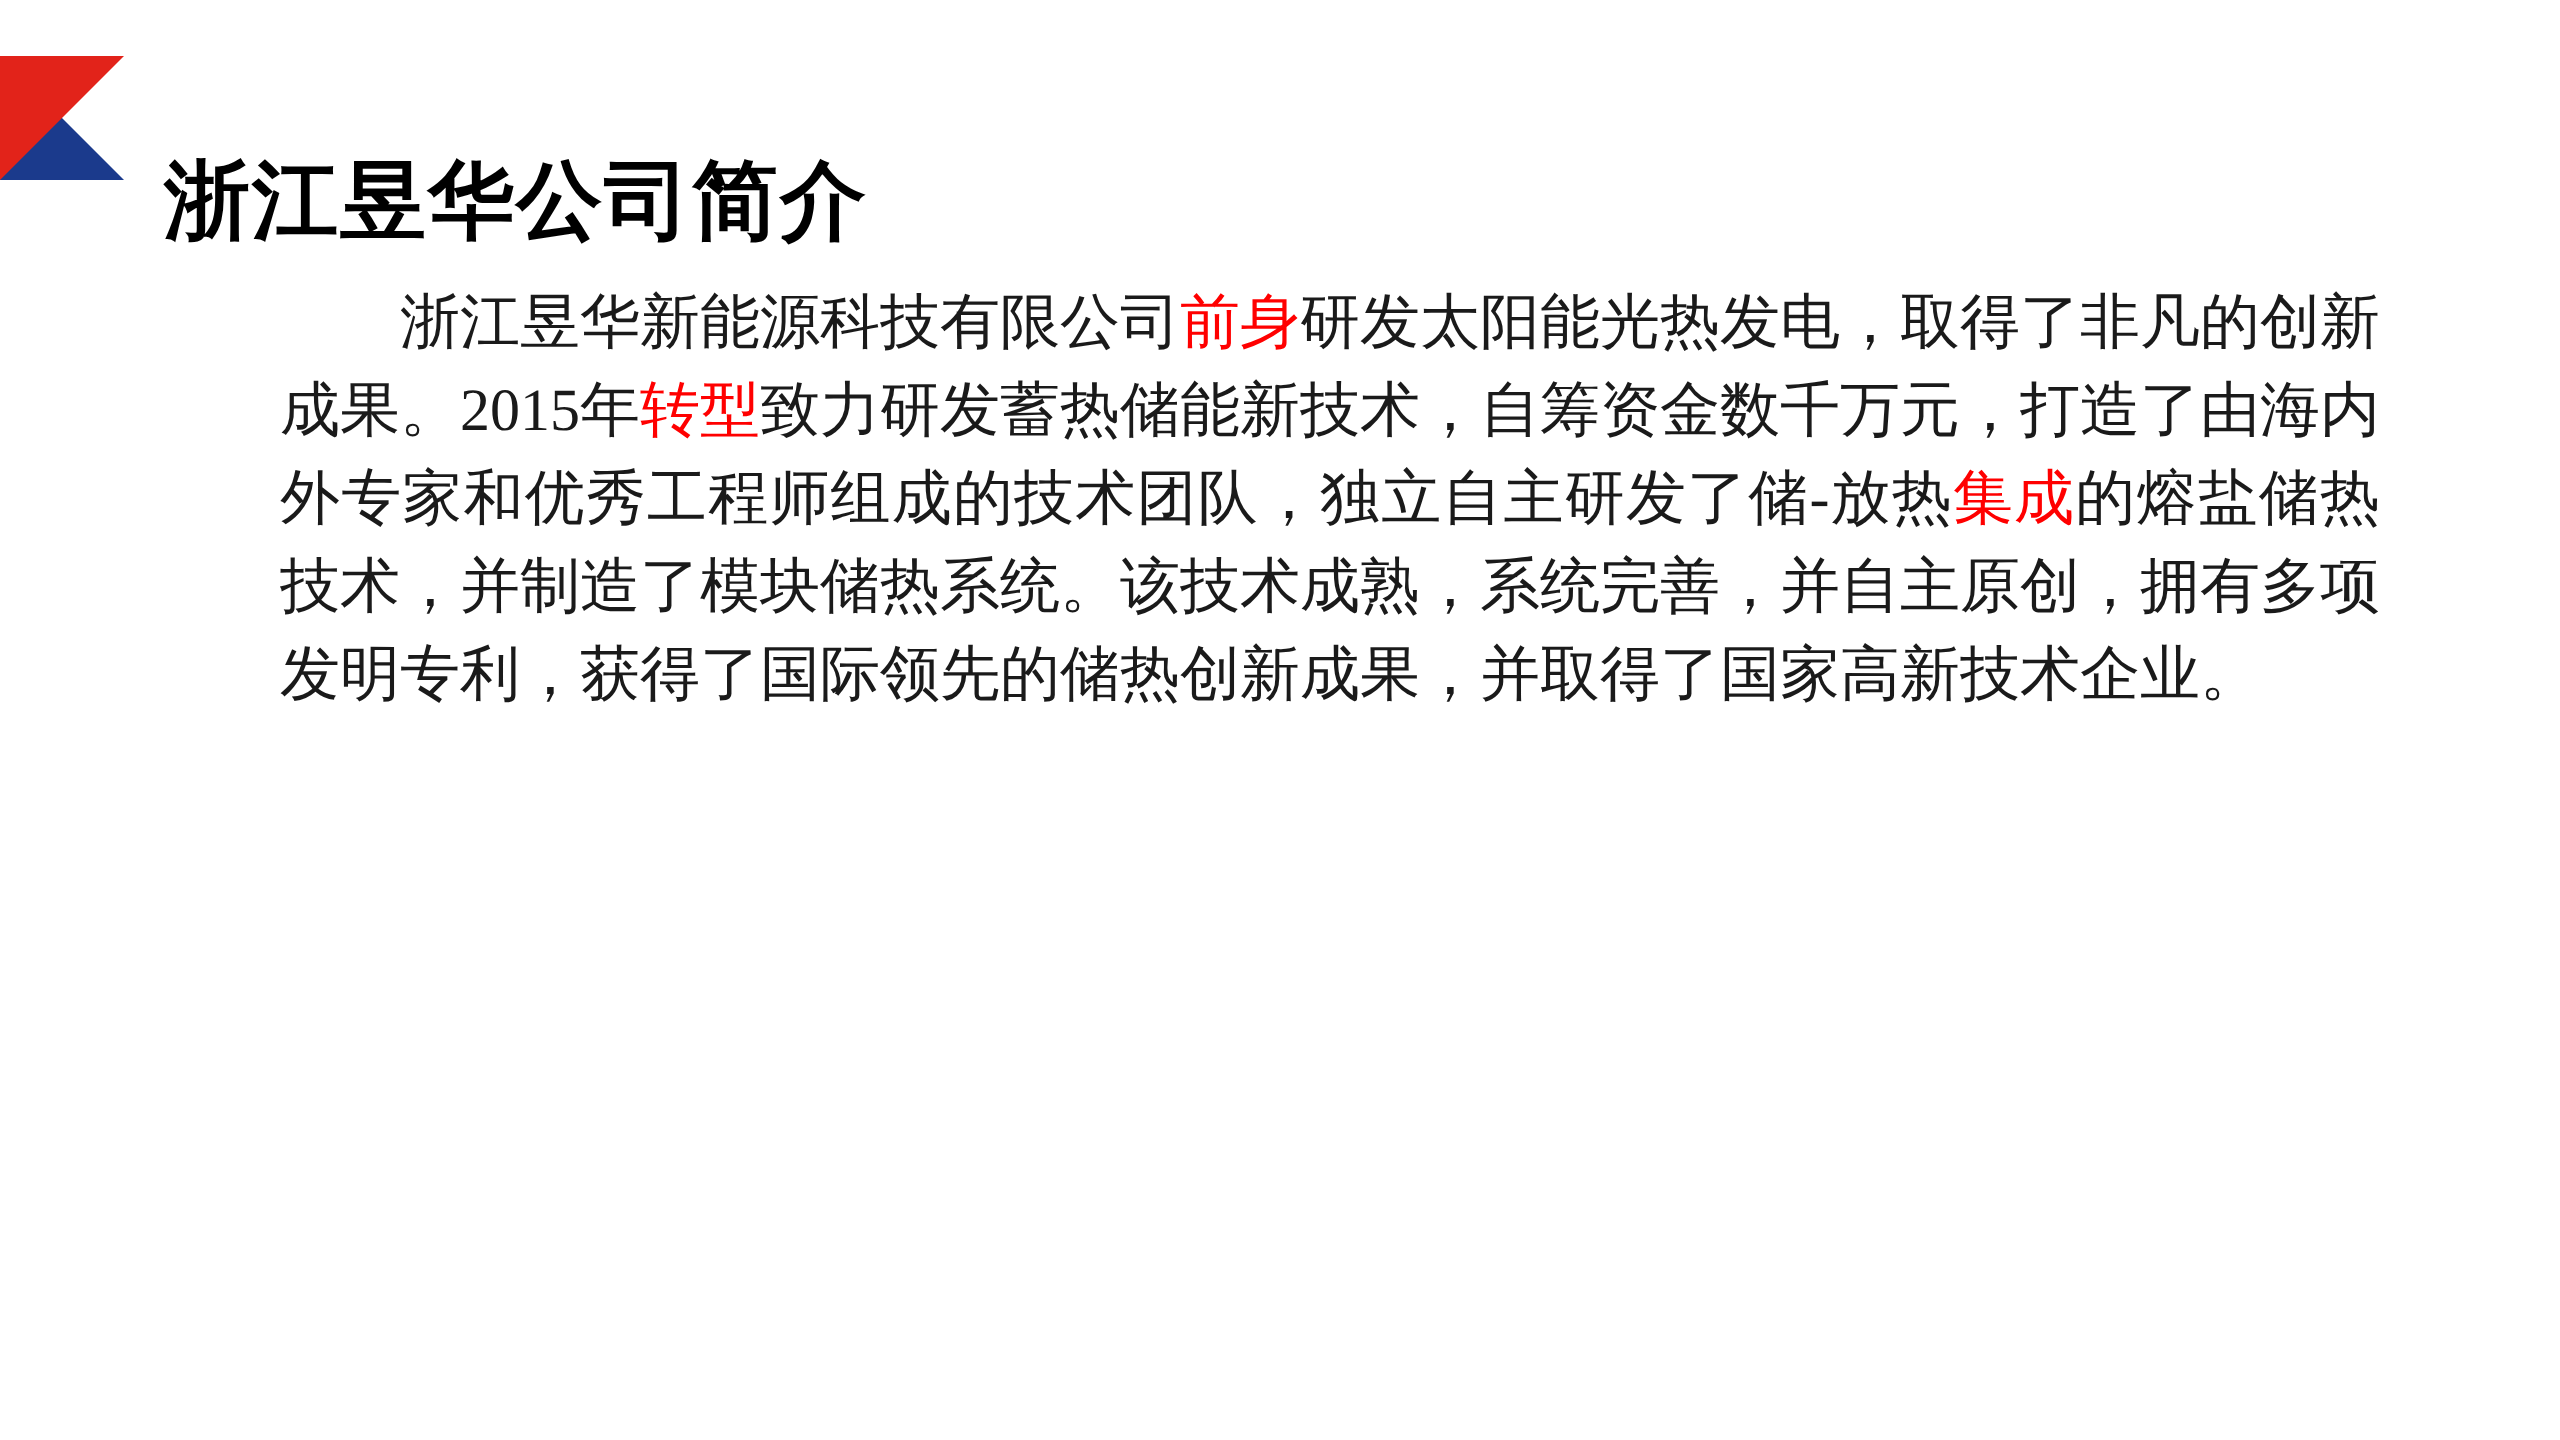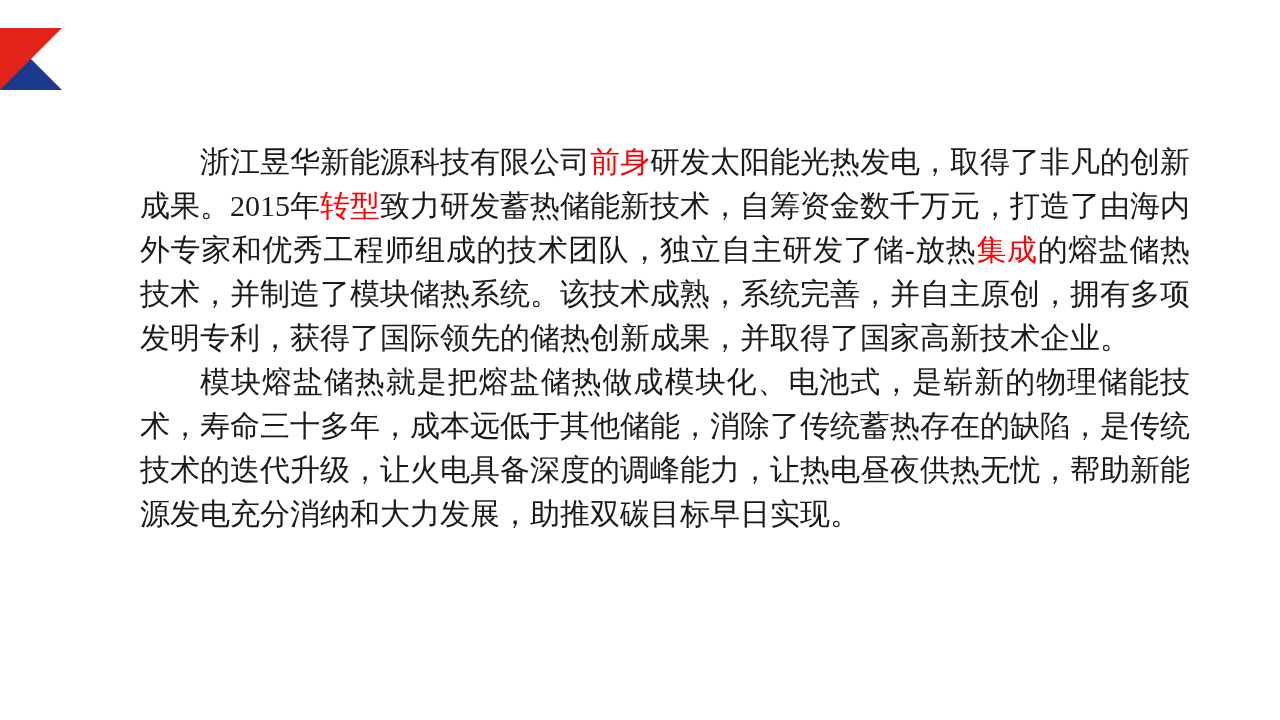--- a/index.html
+++ b/index.html
@@ -101,19 +101,19 @@
 <body>
 
 <div class="slide">
 
   <div class="corner-mark">
     <div class="tri-blue"></div>
     <div class="tri-red"></div>
     <div class="notch"></div>
   </div>
 
+  <h1 class="slide-title">浙江昱华公司简介</h1>
 
   <div class="body-block">
     <p class="para" id="para-1"><span>浙江昱华新能源科技有限公司</span><span class="hl">前身</span><span>研发太阳能光热发电，取得了非凡的创新成果。2015年</span><span class="hl">转型</span><span>致力研发蓄热储能新技术，自筹资金数千万元，打造了由海内外专家和优秀工程师组成的技术团队，独立自主研发了储-放热</span><span class="hl">集成</span><span>的熔盐储热技术，并制造了模块储热系统。该技术成熟，系统完善，并自主原创，拥有多项发明专利，获得了国际领先的储热创新成果，并取得了国家高新技术企业。</span></p>
-    <p class="para" id="para-2"><span>模块熔盐储热就是把熔盐储热做成模块化、电池式，是崭新的物理储能技术，寿命三十多年，成本远低于其他储能，消除了传统蓄热存在的缺陷，是传统技术的迭代升级，让火电具备深度的调峰能力，让热电昼夜供热无忧，帮助新能源发电充分消纳和大力发展，助推双碳目标早日实现。</span></p>
   </div>
 
 </div>
 
 </body></html>

